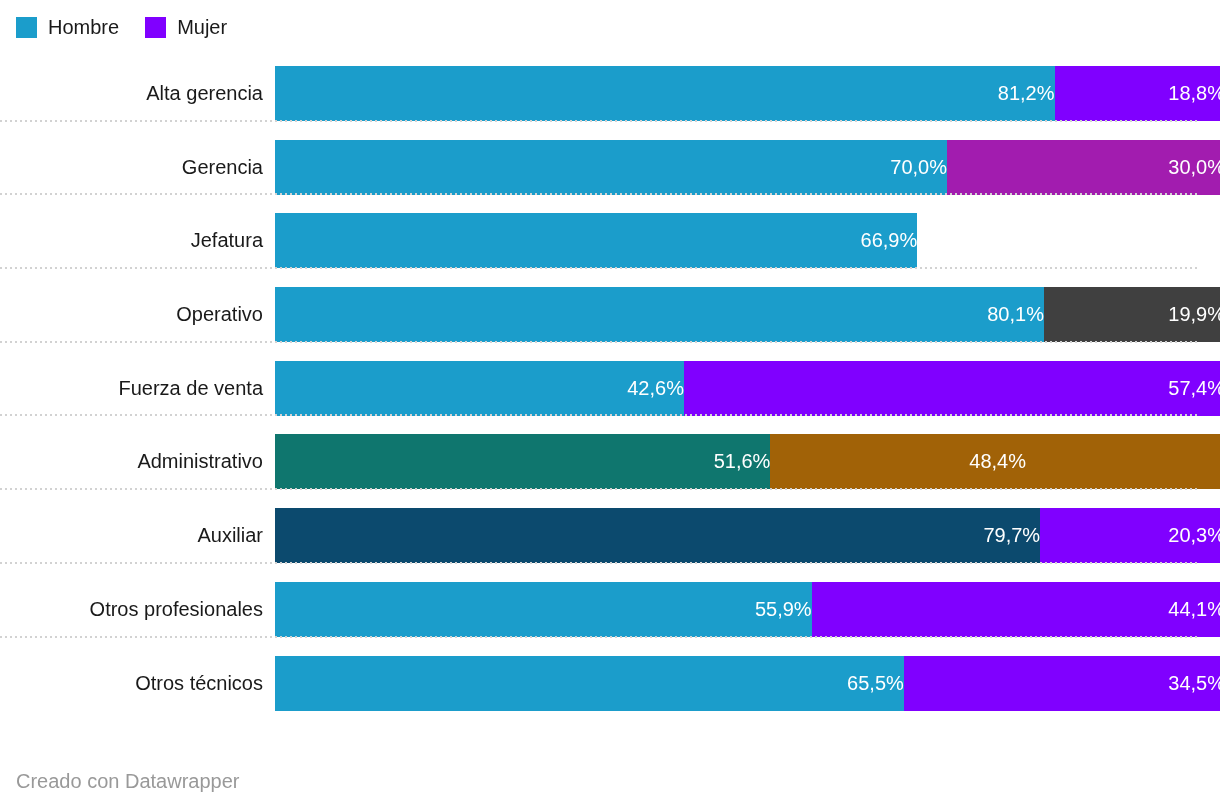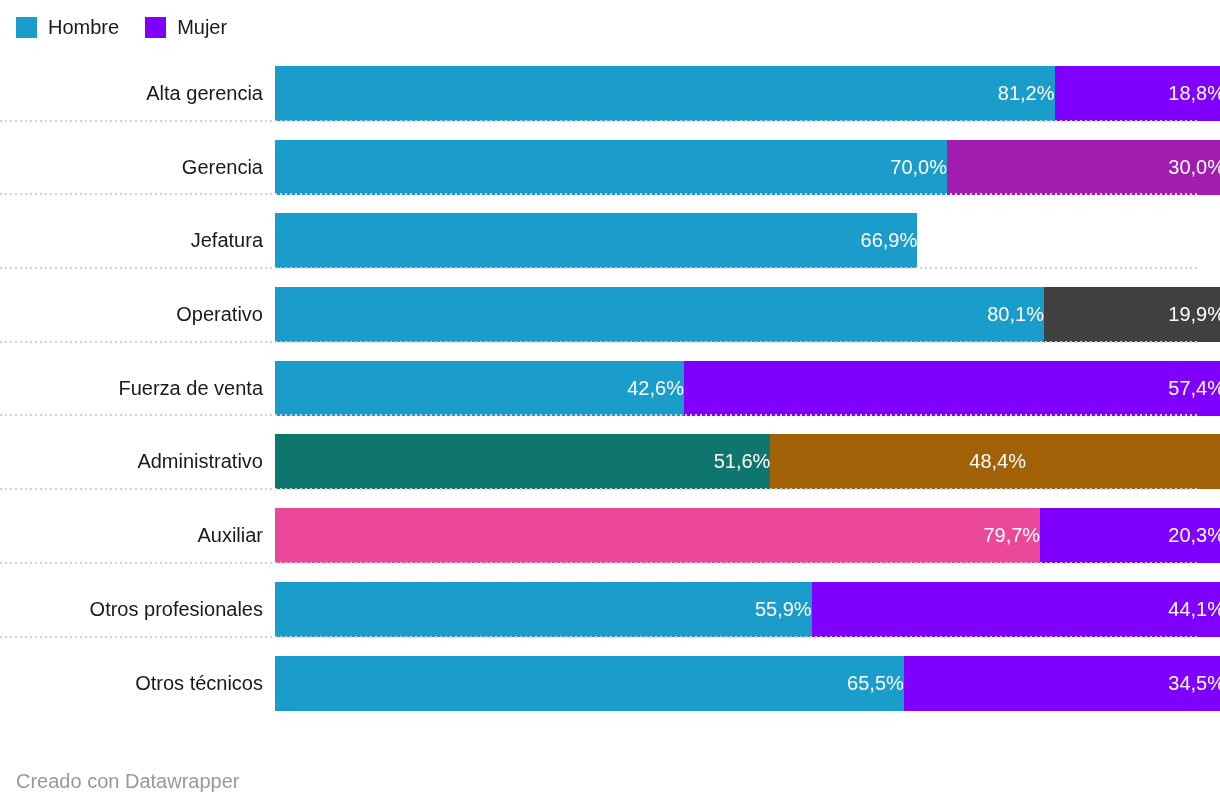--- a/index.html
+++ b/index.html
@@ -229,21 +229,21 @@
               <span class="seg-value">48,4%</span>
             </div>
           </div>
         </div>
         <div class="row-divider"></div>
       </div>
       <div class="row">
         <div class="row-inner">
           <div class="cat-label">Auxiliar</div>
           <div class="bar-track">
-            <div class="seg seg-left" style="background-color: #ec4899; width: 79.7%;">
+            <div class="seg seg-left" style="background-color: #0c4a6e; width: 79.7%;">
               <span class="seg-value">79,7%</span>
             </div>
             <div class="seg seg-right" style="background-color: rgb(128, 0, 255); width: 20.3%;">
               <span class="seg-value">20,3%</span>
             </div>
           </div>
         </div>
         <div class="row-divider"></div>
       </div>
       <div class="row">

